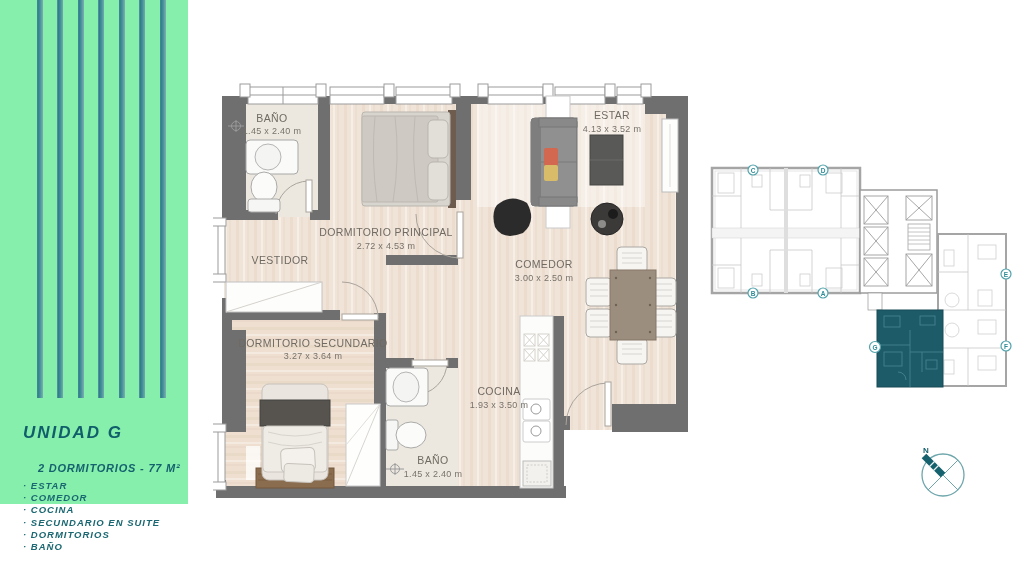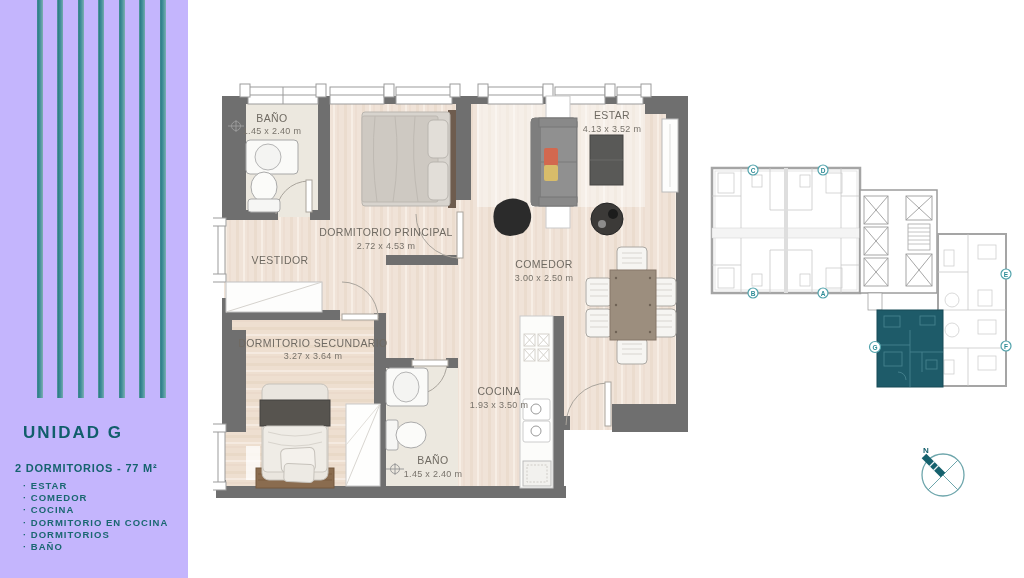--- a/index.html
+++ b/index.html
@@ -1,27 +1,27 @@
 <!DOCTYPE html>
 <html><head>
 <meta charset="utf-8">
 <style>
   html,body{margin:0;padding:0;background:#ffffff;}
   .canvas{position:relative;width:1024px;height:578px;background:#ffffff;overflow:hidden;
           font-family:"Liberation Sans",sans-serif;}
   
-  .sidebar{position:absolute;left:0;top:0;width:188px;height:578px;background:#c4b5fd;}
+  .sidebar{position:absolute;left:0;top:0;width:188px;height:504px;background:#86efac;font-style:italic;}
   .stripes{position:absolute;left:22px;top:0;width:150px;height:398px;
     background:repeating-linear-gradient(90deg,
       rgba(0,0,0,0) 0px, rgba(0,0,0,0) 14.5px,
       #5A9AA0 14.5px, #2F7E89 16px,
       #44909A 18px, #74AAAE 20.5px);}
   .unit-title{position:absolute;left:23px;top:423px;margin:0;
     font-size:17px;font-weight:bold;letter-spacing:2px;color:#115E6B;}
-  .unit-subtitle{position:absolute;left:15px;top:462px;
+  .unit-subtitle{position:absolute;left:38px;top:462px;
     font-size:11px;font-weight:bold;letter-spacing:.8px;color:#15626E;}
   .features{position:absolute;left:23px;top:480px;margin:0;padding:0;list-style:none;}
   .features li{font-size:9.5px;font-weight:bold;letter-spacing:1px;line-height:12.2px;color:#1A6771;}
   .features li::before{content:"· ";}
   
   .floorplan{position:absolute;left:213px;top:80px;}
   .keyplan{position:absolute;left:700px;top:155px;}
   .compass{position:absolute;left:912px;top:444px;}
   svg text{font-family:"Liberation Sans",sans-serif;}
   .room-name{fill:#6F6A62;font-size:10.5px;letter-spacing:.4px;}
@@ -34,21 +34,21 @@
 <div class="canvas">
 
   <aside class="sidebar">
     <div class="stripes"></div>
     <h1 class="unit-title">UNIDAD G</h1>
     <div class="unit-subtitle">2 DORMITORIOS - 77 M²</div>
     <ul class="features">
       <li>ESTAR</li>
       <li>COMEDOR</li>
       <li>COCINA</li>
-      <li>DORMITORIO EN COCINA</li>
+      <li>SECUNDARIO EN SUITE</li>
       <li>DORMITORIOS</li>
       <li>BAÑO</li>
     </ul>
   </aside>
 
   <svg class="floorplan" width="490" height="430" viewBox="213 80 490 430">
     <defs>
       <pattern id="woodV" width="18" height="18" patternUnits="userSpaceOnUse">
         <rect width="18" height="18" fill="#F0E3D8"></rect>
         <rect x="2" width="3" height="18" fill="#E7D6C6" opacity="0.55"></rect>

